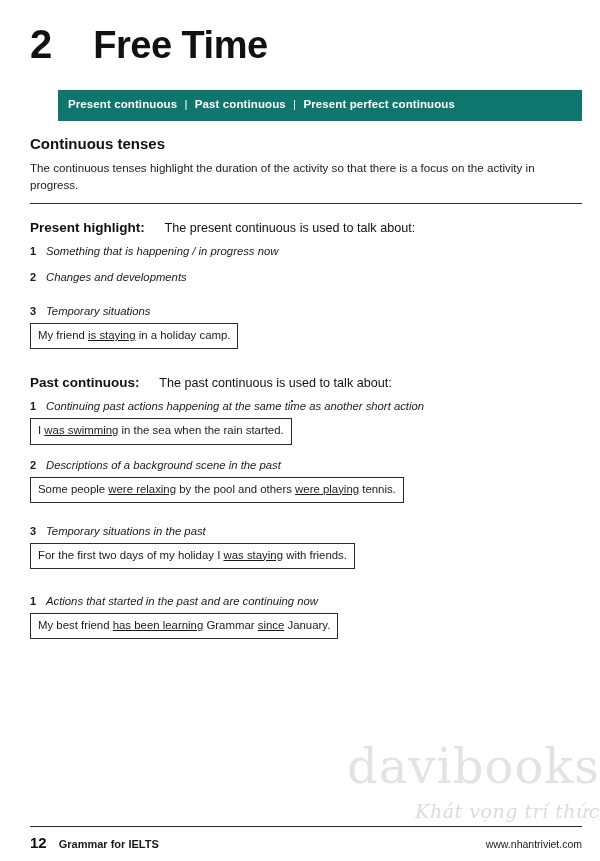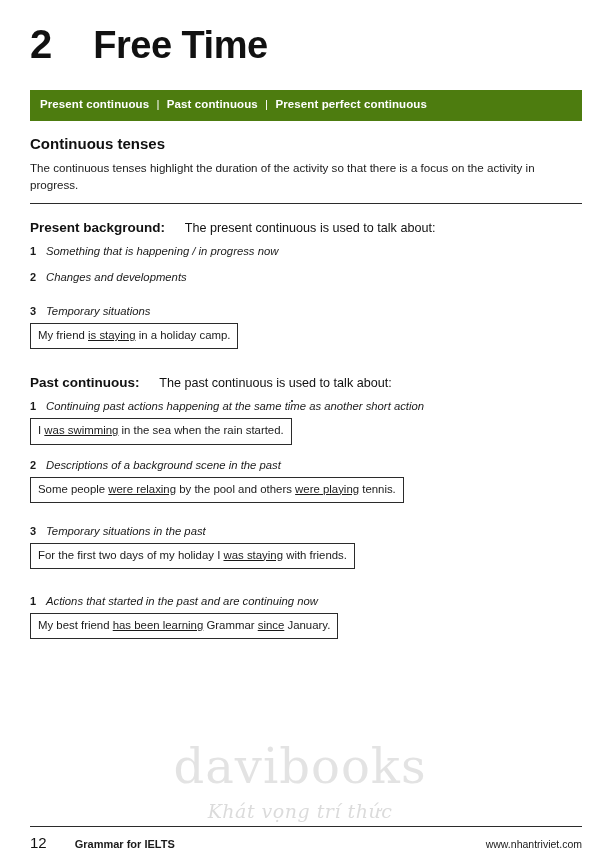--- a/index.html
+++ b/index.html
@@ -47,27 +47,28 @@
   .unit-title {
     font-size: 38px;
     font-weight: bold;
     line-height: 1;
     color: #111;
     letter-spacing: -0.5px;
   }
 
   
   .banner {
-    background: #4d7c0f;
+    background: #0f766e;
     color: #ffffff;
     font-size: 11.5px;
     font-weight: bold;
     padding: 9px 10px 10px 10px;
     line-height: 1;
     letter-spacing: 0.1px;
+    margin-left: 28px;
   }
   .banner .sep {
     padding: 0 4px;
     font-weight: normal;
   }
 
   
   .section-title {
     font-size: 15px;
     font-weight: bold;
@@ -145,21 +146,21 @@
     width: 2px; height: 2px;
     background: #4a4a4a;
   }
 
   
   .watermark {
     position: absolute;
     left: 0;
     top: 742px;
     width: 600px;
-    text-align: center;
+    text-align: right;
     pointer-events: none;
     user-select: none;
   }
   .wm-main {
     font-family: "DejaVu Serif", serif;
     font-size: 48px;
     color: rgba(90,90,90,0.17);
     letter-spacing: 1px;
     line-height: 1;
   }
@@ -178,23 +179,23 @@
     left: 30px;
     right: 18px;
     top: 826px;
     display: flex;
     align-items: baseline;
     border-top: 1px solid #2b2b2b;
     padding-top: 7px;
   }
   .footer-page {
     font-size: 15px;
-    font-weight: normal;
-    color: #111;
-    margin-right: 28px;
+    font-weight: bold;
+    color: #111;
+    margin-right: 12px;
   }
   .footer-title {
     font-size: 11px;
     font-weight: bold;
     color: #1a1a1a;
   }
   .footer-url {
     margin-left: auto;
     font-size: 10.5px;
     color: #1a1a1a;
@@ -219,21 +220,21 @@
       <span class="sep">|</span>
       <span>Present perfect continuous</span>
     </div>
 
     <div class="section-title">Continuous tenses</div>
     <p class="intro">The continuous tenses highlight the duration of the activity so that there is a focus on the activity in progress.</p>
     <hr class="rule">
 
     <div class="tense-block">
       <div class="tense-head">
-        <span class="tense-name">Present background:</span>
+        <span class="tense-name">Present highlight:</span>
         <span class="tense-desc">The present continuous is used to talk about:</span>
       </div>
 
       <div class="item">
         <div class="item-line">
           <span class="item-num">1</span>
           <span class="item-label">Something that is happening / in progress now</span>
         </div>
       </div>
 

